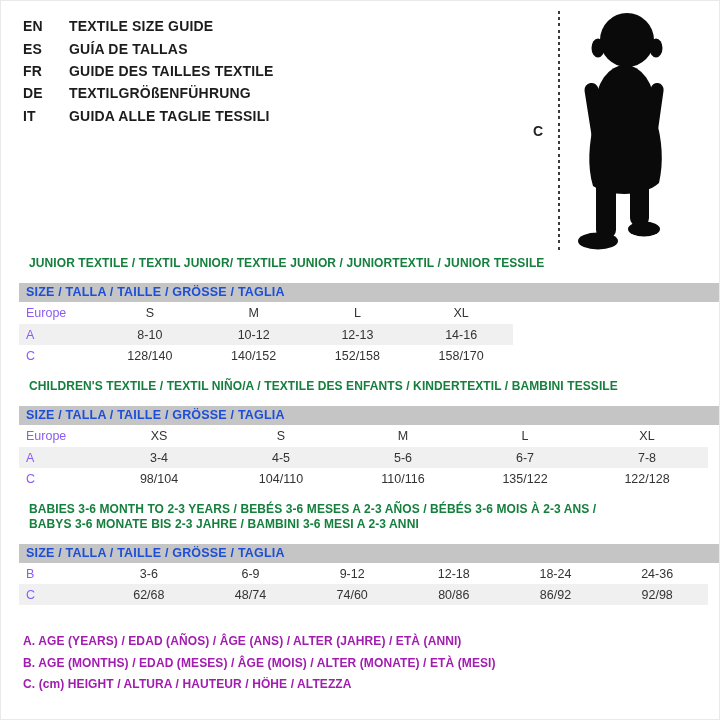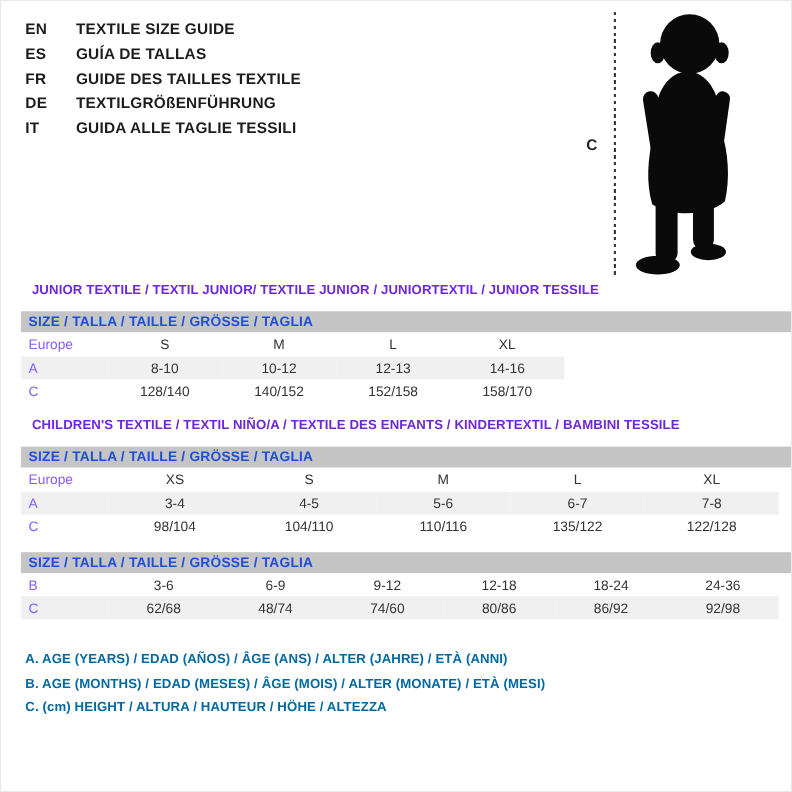--- a/index.html
+++ b/index.html
@@ -36,42 +36,42 @@
     font-weight:bold;font-size:14px;color:#222;
   }
   .silhouette{position:absolute;left:48px;top:4px;}
 
   
   .sections{padding-left:18px;}
   .section{margin-bottom:13px;}
   .section-title{
     font-weight:bold;font-size:12px;line-height:15px;
     margin-left:10px;margin-bottom:12px;white-space:pre-line;
-    letter-spacing:.1px;color:#6d28d9;
+    letter-spacing:.1px;color:#15803d;
   }
   .s-table{display:table;table-layout:fixed;width:689px;border-collapse:collapse;}
   .section.narrow .s-table{width:494px;}
   .size-bar{
     width:100%;height:19px;line-height:19px;
     background:var(--table-header-bg);
     font-size:12.5px;font-weight:bold;color:#1d4ed8;
     padding-left:7px;letter-spacing:.2px;
   }
   .tr{display:table-row;}
   .tr.shaded .td{background:var(--row-shaded-bg);}
   .td{
     display:table-cell;height:21px;vertical-align:middle;
     text-align:center;font-size:12.5px;color:var(--text-table);
   }
   .td.label{width:79px;text-align:left;padding-left:7px;color:#8b5cf6;}
   .tr.europe .td{height:22px;}
 
   
   .notes{margin:26px 0 0 22px;}
-  .note{font-weight:bold;font-size:12px;line-height:21.5px;letter-spacing:.1px;color:#0369a1;}
+  .note{font-weight:bold;font-size:12px;line-height:21.5px;letter-spacing:.1px;color:#a21caf;}
 </style>
 </head>
 <body>
 
 <div class="top-area">
   <div class="languages" id="languages">
   <div class="lang-row">
     <span class="lang-code">EN</span>
     <span class="lang-title">TEXTILE SIZE GUIDE</span>
   </div>
@@ -172,20 +172,22 @@
           <div class="td">98/104</div>
           <div class="td">104/110</div>
           <div class="td">110/116</div>
           <div class="td">135/122</div>
           <div class="td">122/128</div>
         </div>
       </div>
   </div>
 
   <div class="section">
+    <div class="section-title">BABIES 3-6 MONTH TO 2-3 YEARS / BEBÉS 3-6 MESES A 2-3 AÑOS / BÉBÉS 3-6 MOIS À 2-3 ANS /
+BABYS 3-6 MONATE BIS 2-3 JAHRE / BAMBINI 3-6 MESI A 2-3 ANNI</div>
     <div class="size-bar">SIZE / TALLA / TAILLE / GRÖSSE / TAGLIA</div>
     <div class="s-table">
         <div class="tr">
           <div class="td label">B</div>
           <div class="td">3-6</div>
           <div class="td">6-9</div>
           <div class="td">9-12</div>
           <div class="td">12-18</div>
           <div class="td">18-24</div>
           <div class="td">24-36</div>

